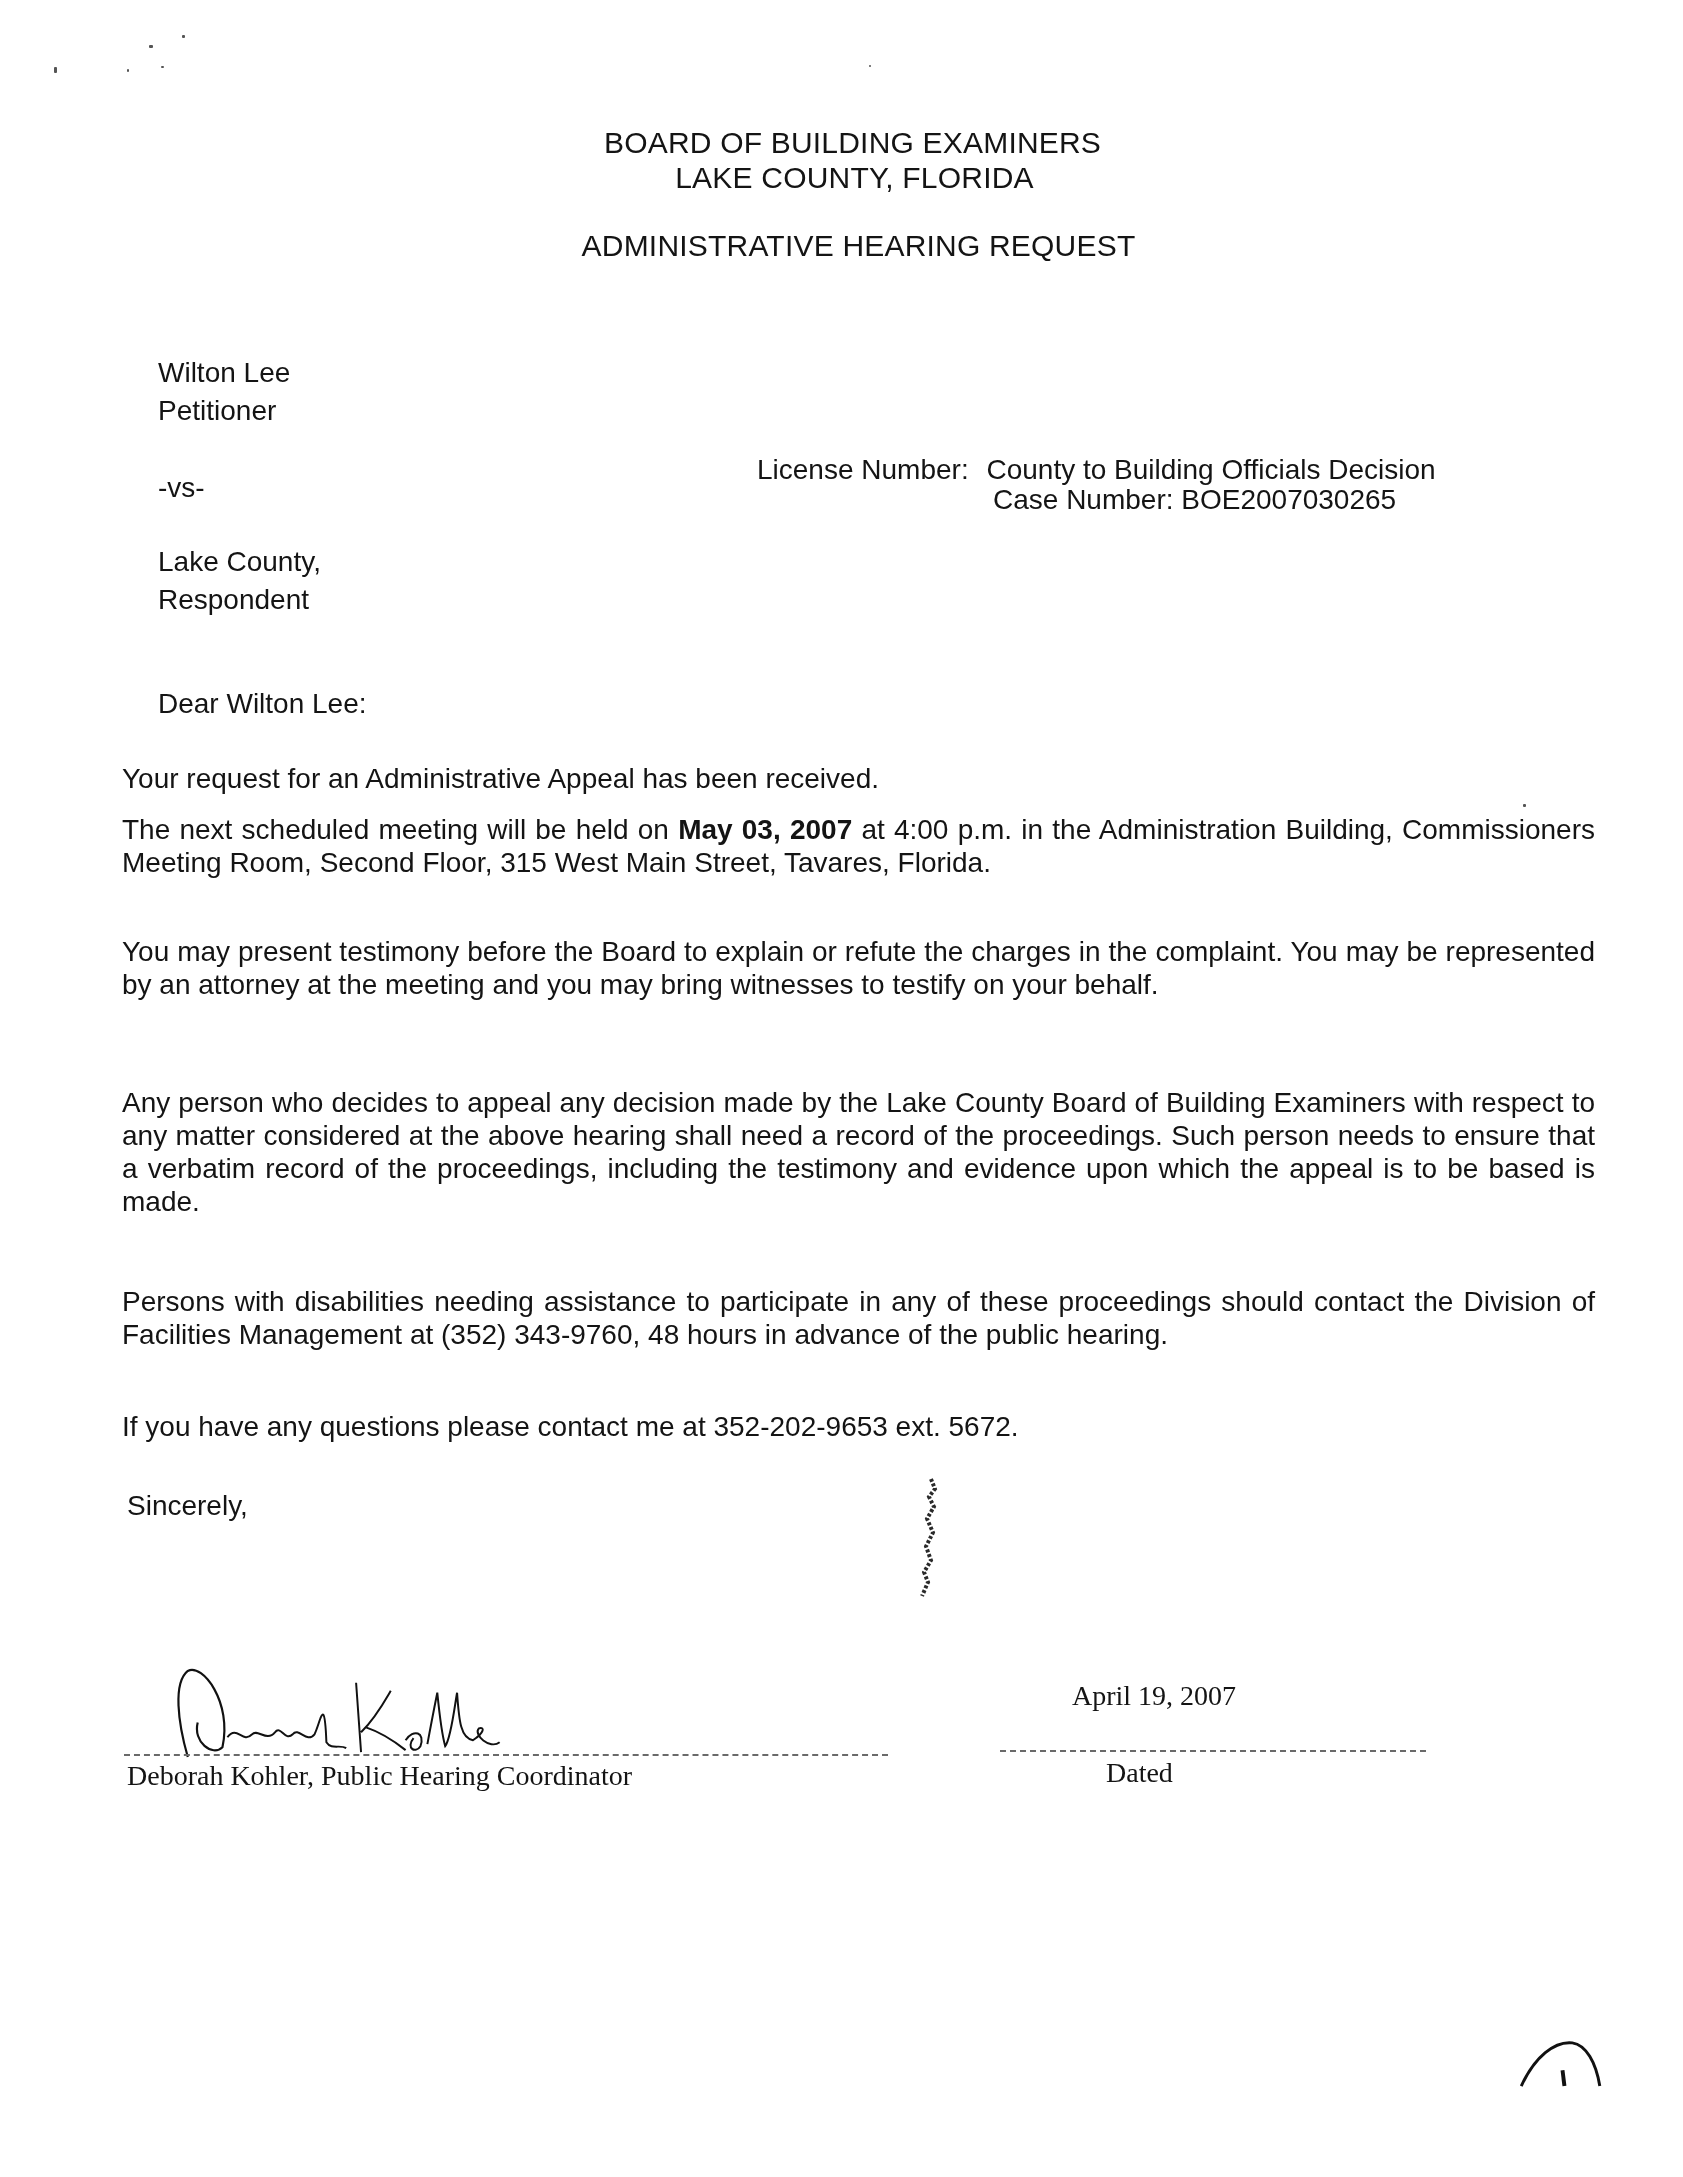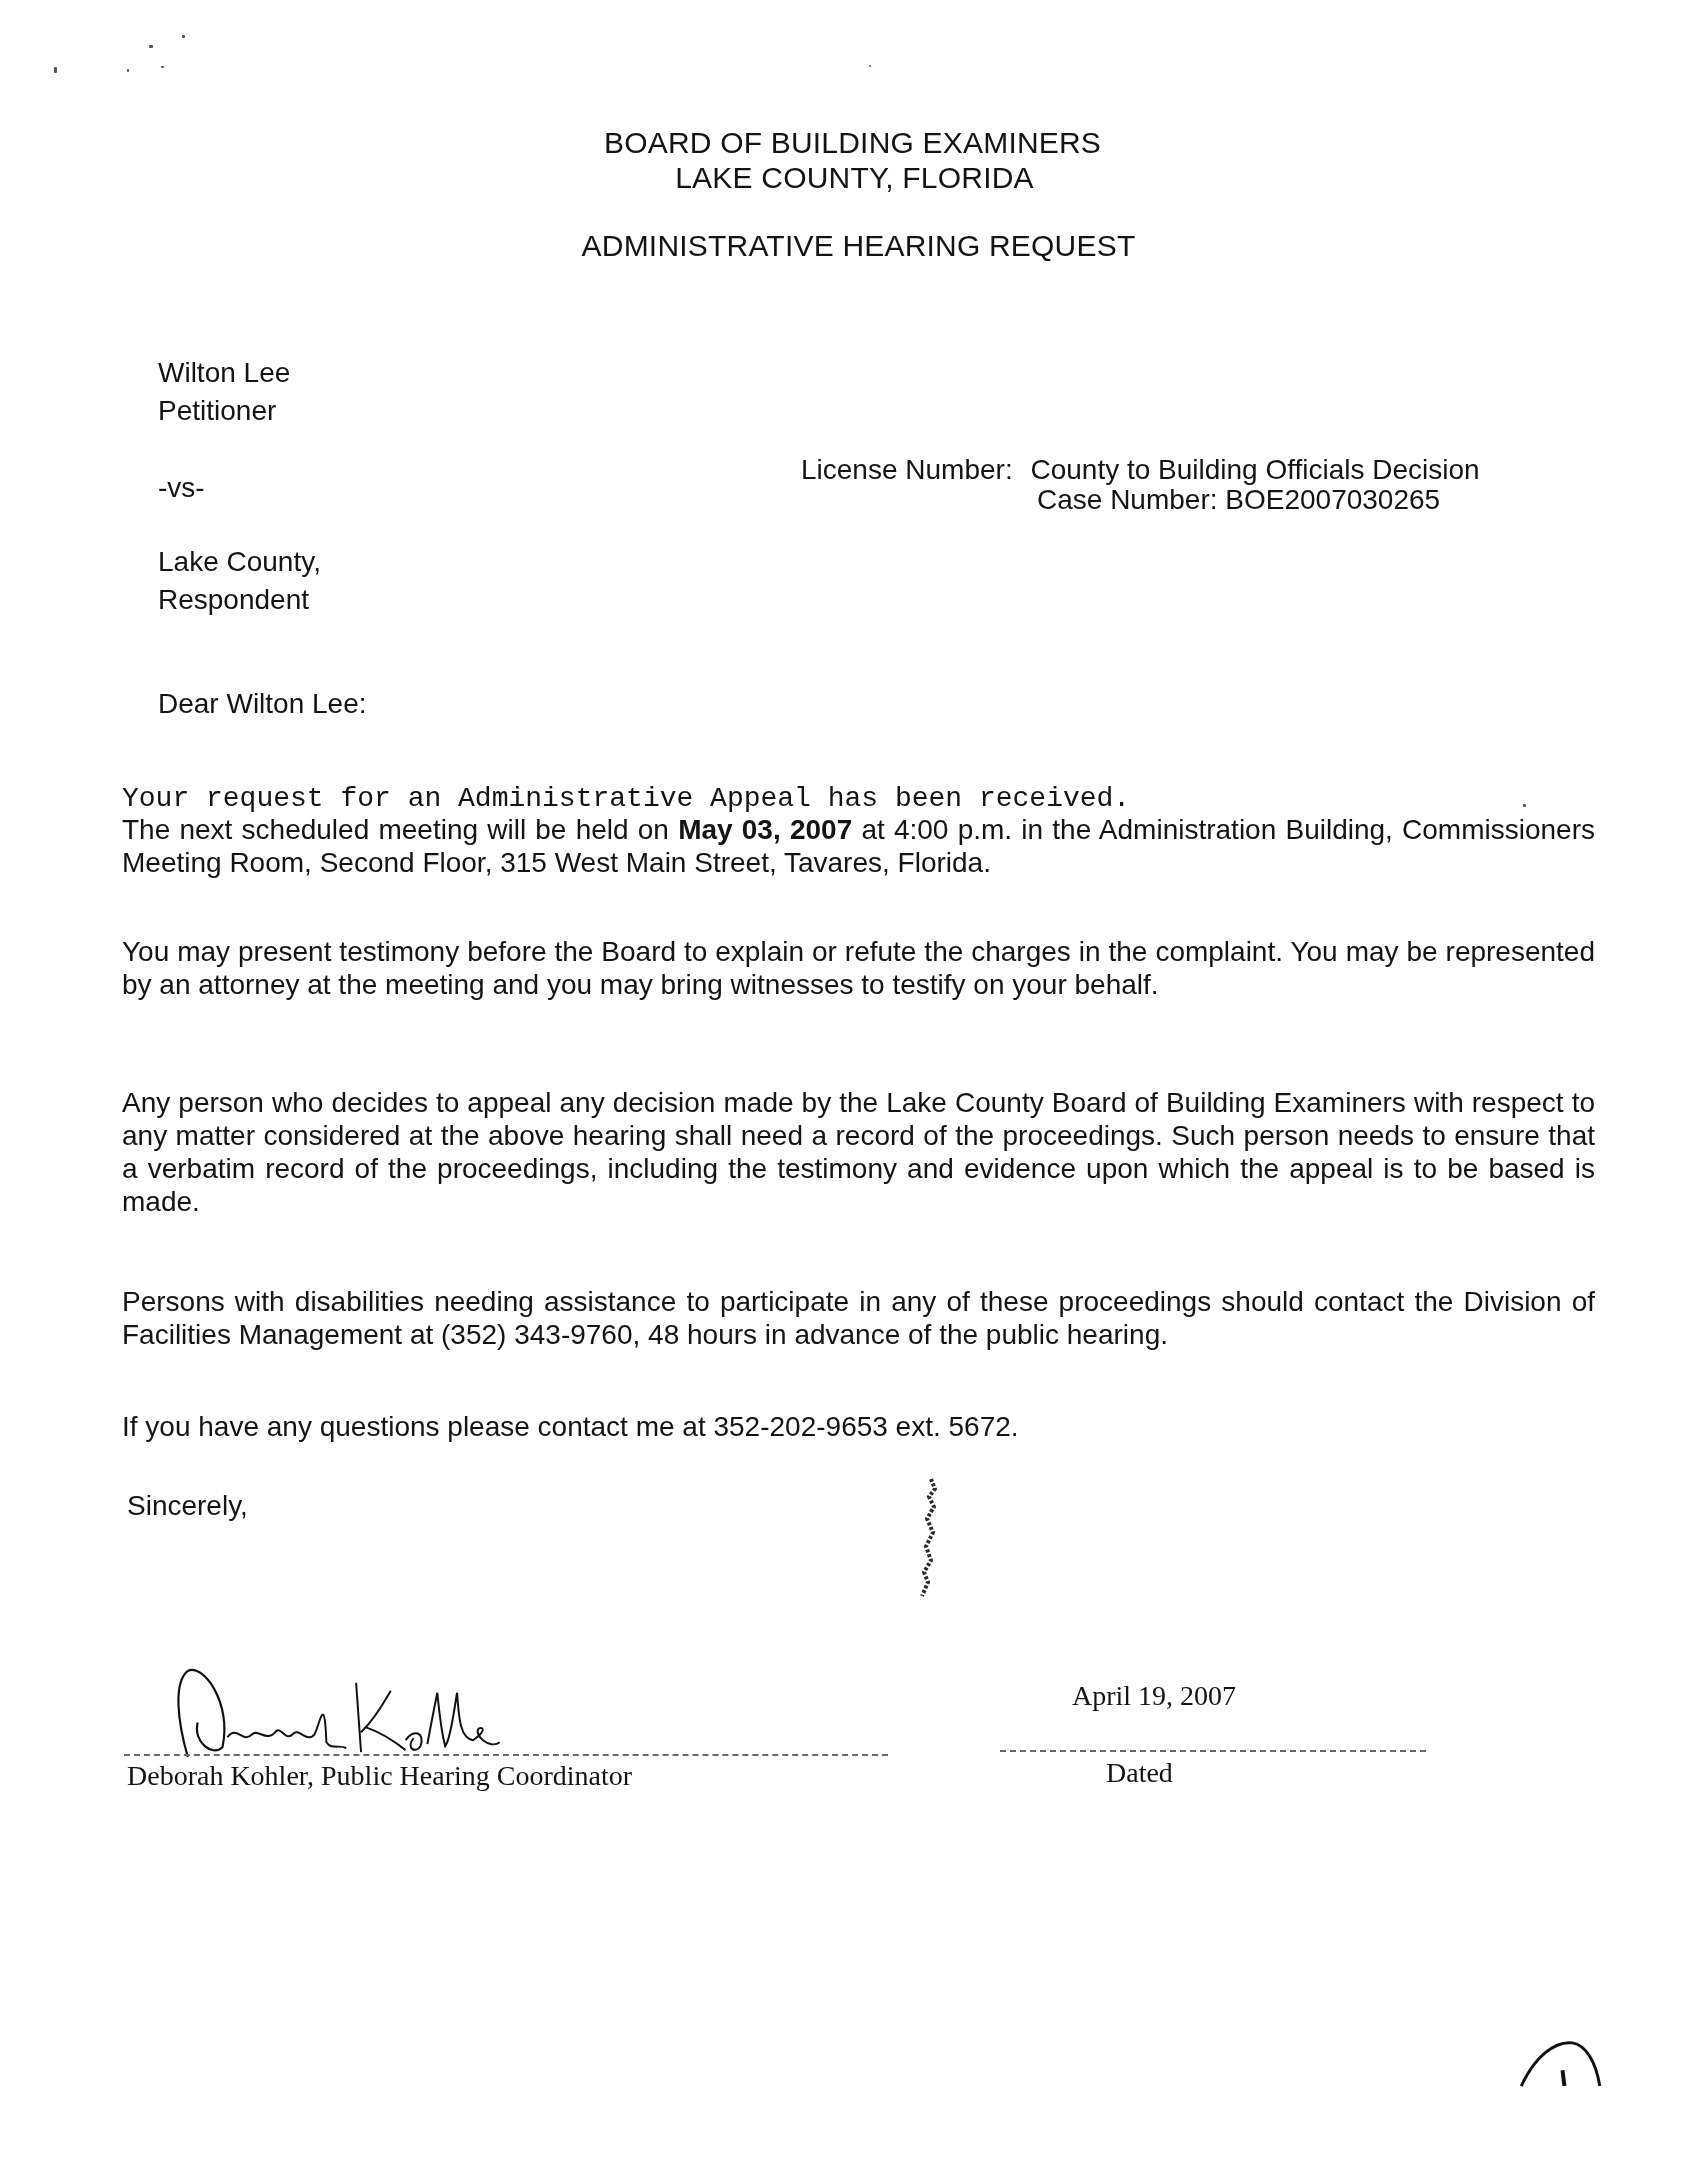--- a/index.html
+++ b/index.html
@@ -9,21 +9,21 @@
     .hdr { font-size: 30px; letter-spacing: 0.2px; }
     .txt { font-size: 28px; line-height: 33px; }
     .party { left: 158px; font-size: 28px; }
     .para { position: absolute; left: 122px; width: 1473px; font-size: 28px; line-height: 33px;
             text-align: justify; white-space: normal; }
     .para.left { text-align: left; }
     .para b { font-weight: bold; }
     .serif { font-family: "Liberation Serif", serif; }
     .rule { position: absolute; height: 0; border-top: 2px dashed #6a6a6a; }
     .speck { position: absolute; background: #555; border-radius: 1px; }
-    .kv .label { display: inline-block; margin-left: 44px; }
+    .kv .label { display: inline-block; }
   </style>
 </head>
 <body>
 
 <div class="speck" style="left:54px;top:67px;width:3px;height:6px;"></div>
 <div class="speck" style="left:149px;top:45px;width:4px;height:3px;"></div>
 <div class="speck" style="left:182px;top:35px;width:3px;height:3px;"></div>
 <div class="speck" style="left:127px;top:69px;width:2px;height:3px;"></div>
 <div class="speck" style="left:161px;top:66px;width:3px;height:2px;"></div>
 <div class="speck" style="left:869px;top:65px;width:2px;height:2px;"></div>
@@ -43,21 +43,21 @@
   <span class="label">License Number:</span>
   <span style="margin-left:10px;">County to Building Officials Decision</span>
 </div>
 <div class="abs txt kv" style="left:993px;top:483px;">
   <span class="label">Case Number:</span>
   <span style="margin-left:0;">BOE2007030265</span>
 </div>
 
 <div class="abs party" style="top:688px;">Dear Wilton Lee:</div>
 
-<div class="para left" style="top:782px;font-family:Liberation Mono, monospace;">Your request for an Administrative Appeal has been received.</div>
+<div class="para left" style="top:762px;">Your request for an Administrative Appeal has been received.</div>
 
 <div class="para" style="top:813px;">
   <span>The next scheduled meeting will be held on </span><b>May 03, 2007</b><span> at 4:00 p.m. in the Administration Building, Commissioners Meeting Room, Second Floor, 315 West Main Street, Tavares, Florida.</span>
 </div>
 
 <div class="para" style="top:935px;">You may present testimony before the Board to explain or refute the charges in the complaint.  You may be represented by an attorney at the meeting and you may bring witnesses to testify on your behalf.</div>
 
 <div class="para" style="top:1086px;">Any person who decides to appeal any decision made by the Lake County Board of Building Examiners with respect to any matter considered at the above hearing shall need a record of the proceedings.  Such person needs to ensure that a verbatim record of the proceedings, including the testimony and evidence upon which the appeal is to be based is made.</div>
 
 <div class="para" style="top:1285px;">Persons with disabilities needing assistance to participate in any of these proceedings should contact the Division of Facilities Management at (352) 343-9760, 48 hours in advance of the public hearing.</div>

